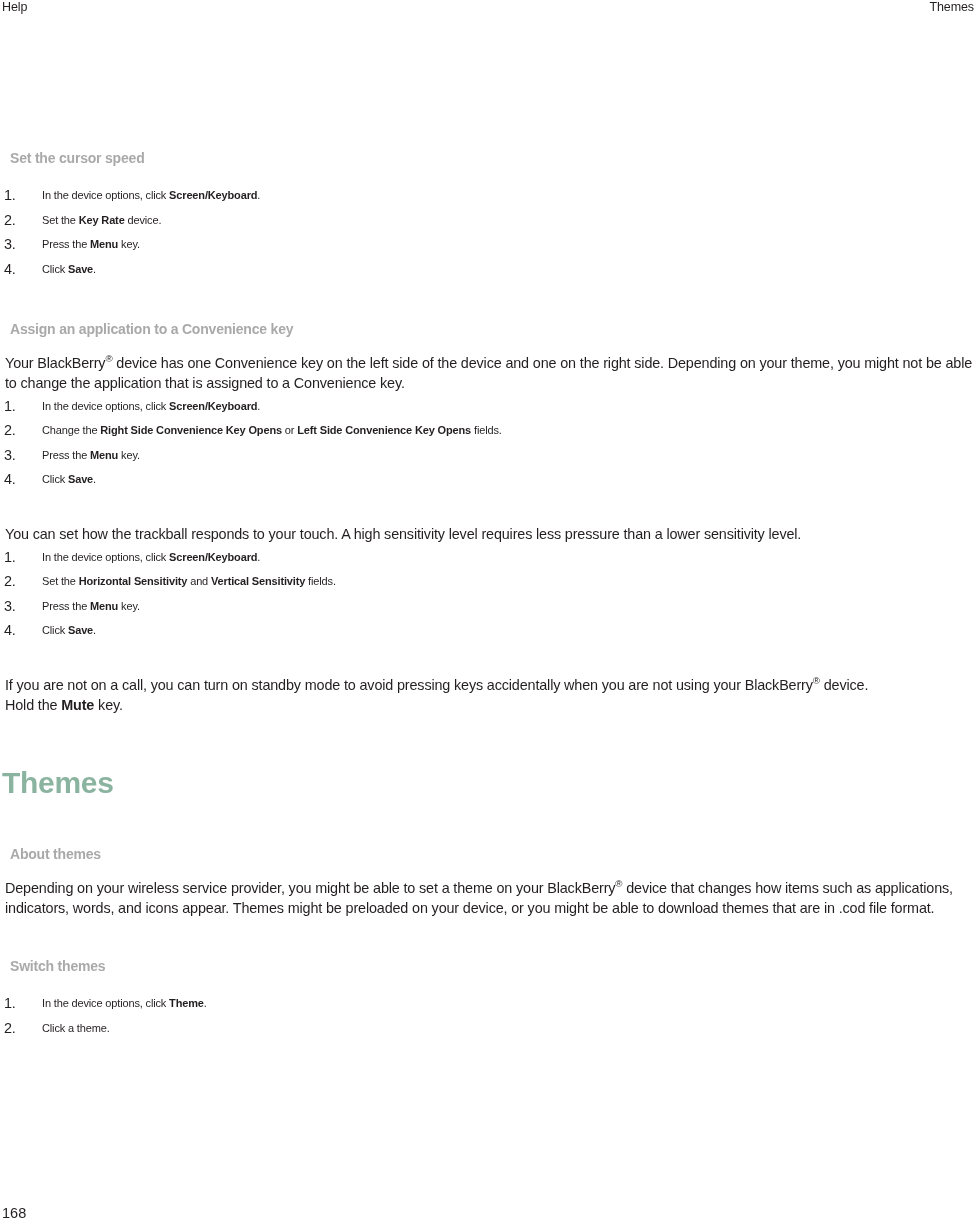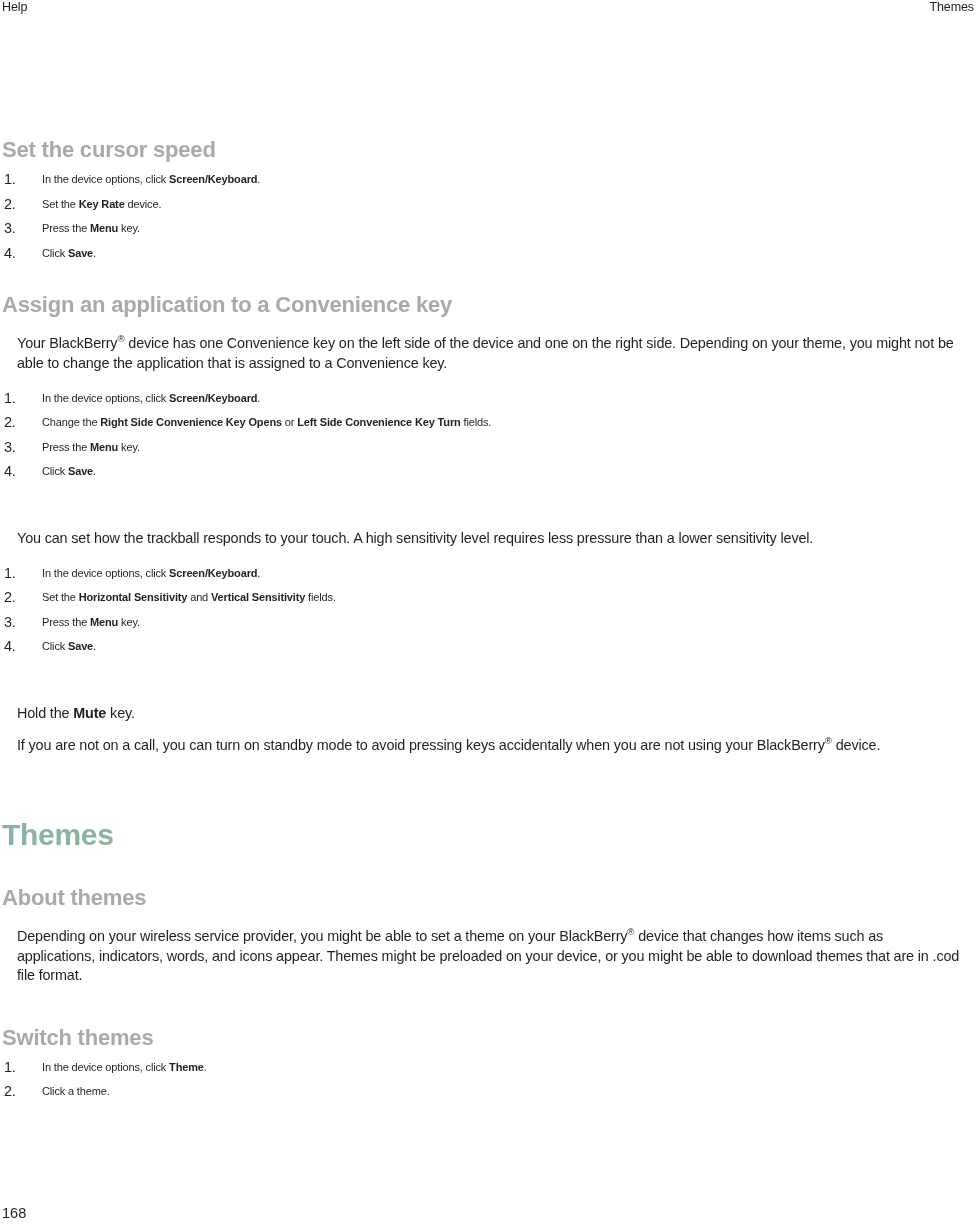--- a/index.html
+++ b/index.html
@@ -53,33 +53,33 @@
     font-size: 30px;
     line-height: 34px;
     font-weight: bold;
     color: #8bb4a0;
     margin: 0;
     padding: 0 0 0 2px;
     letter-spacing: -0.3px;
   }
 
   h2.section-title {
-    font-size: 22px;
+    font-size: 14px;
     line-height: 24px;
     font-weight: bold;
     color: #a9a9a9;
-    margin: 0;
+    margin: 8px;
     padding: 0 0 0 2px;
     letter-spacing: -0.2px;
   }
 
   p.body-text {
     font-size: 14.4px;
     line-height: 19.6px;
-    margin: 12px;
+    margin: 0;
     padding: 0 2px 0 5px;
     color: #231f20;
     letter-spacing: -0.15px;
   }
 
   ol.steps {
     list-style: none;
     margin: 0;
     padding: 0;
     counter-reset: stepnum;
@@ -155,21 +155,21 @@
     </section>
 
     <div class="gap-section"></div>
 
     <section>
       <h2 class="section-title">Assign an application to a Convenience key</h2>
       <div class="gap-after-heading"></div>
       <p class="body-text">Your BlackBerry<sup class="reg">®</sup> device has one Convenience key on the left side of the device and one on the right side. Depending on your theme, you might not be able to change the application that is assigned to a Convenience key.</p>
       <ol class="steps">
         <li><span>In the device options, click </span><b>Screen/Keyboard</b><span>.</span></li>
-        <li><span>Change the </span><b>Right Side Convenience Key Opens</b><span> or </span><b>Left Side Convenience Key Turn</b><span> fields.</span></li>
+        <li><span>Change the </span><b>Right Side Convenience Key Opens</b><span> or </span><b>Left Side Convenience Key Opens</b><span> fields.</span></li>
         <li><span>Press the </span><b>Menu</b><span> key.</span></li>
         <li><span>Click </span><b>Save</b><span>.</span></li>
       </ol>
     </section>
 
     <div class="gap-section"></div>
 
     <section>
       <div class="gap-after-heading"></div>
       <p class="body-text">You can set how the trackball responds to your touch. A high sensitivity level requires less pressure than a lower sensitivity level.</p>
@@ -178,22 +178,22 @@
         <li><span>Set the </span><b>Horizontal Sensitivity</b><span> and </span><b>Vertical Sensitivity</b><span> fields.</span></li>
         <li><span>Press the </span><b>Menu</b><span> key.</span></li>
         <li><span>Click </span><b>Save</b><span>.</span></li>
       </ol>
     </section>
 
     <div class="gap-section"></div>
 
     <section>
       <div class="gap-after-heading"></div>
+      <p class="body-text">If you are not on a call, you can turn on standby mode to avoid pressing keys accidentally when you are not using your BlackBerry<sup class="reg">®</sup> device.</p>
       <p class="body-text"><span>Hold the </span><b>Mute</b><span> key.</span></p>
-      <p class="body-text">If you are not on a call, you can turn on standby mode to avoid pressing keys accidentally when you are not using your BlackBerry<sup class="reg">®</sup> device.</p>
       <div class="gap-para"></div>
     </section>
 
     <div class="gap-chapter-top"></div>
 
     <h1 class="chapter-title">Themes</h1>
 
     <div class="gap-chapter-bottom"></div>
 
     <section>

